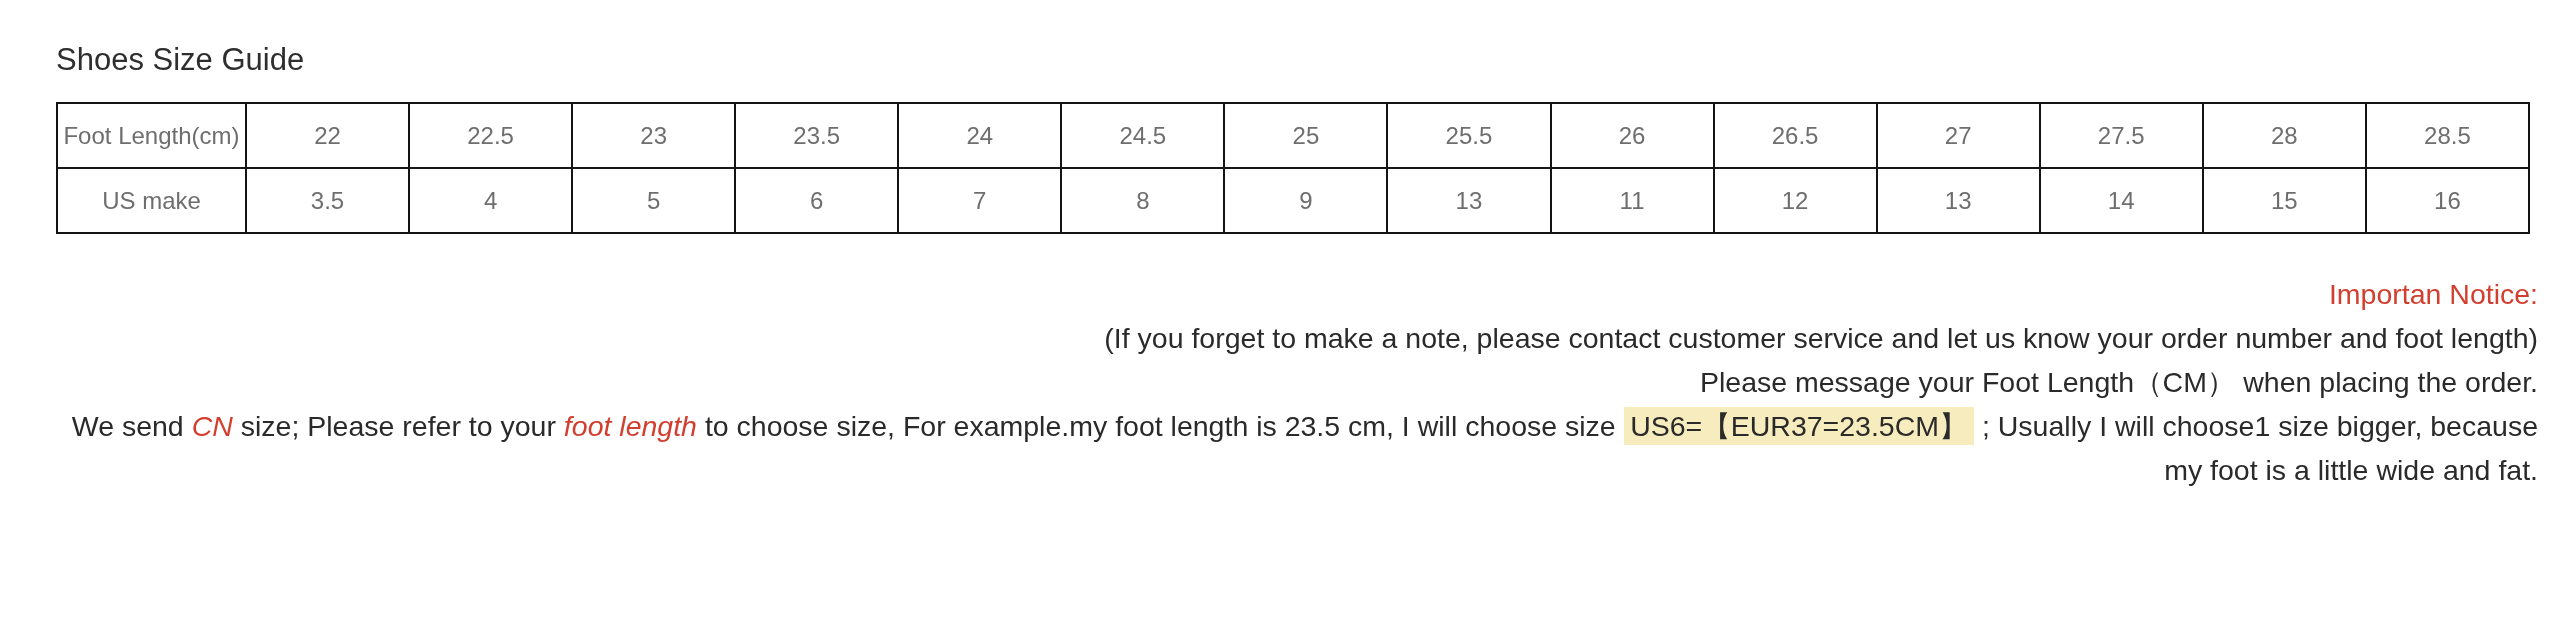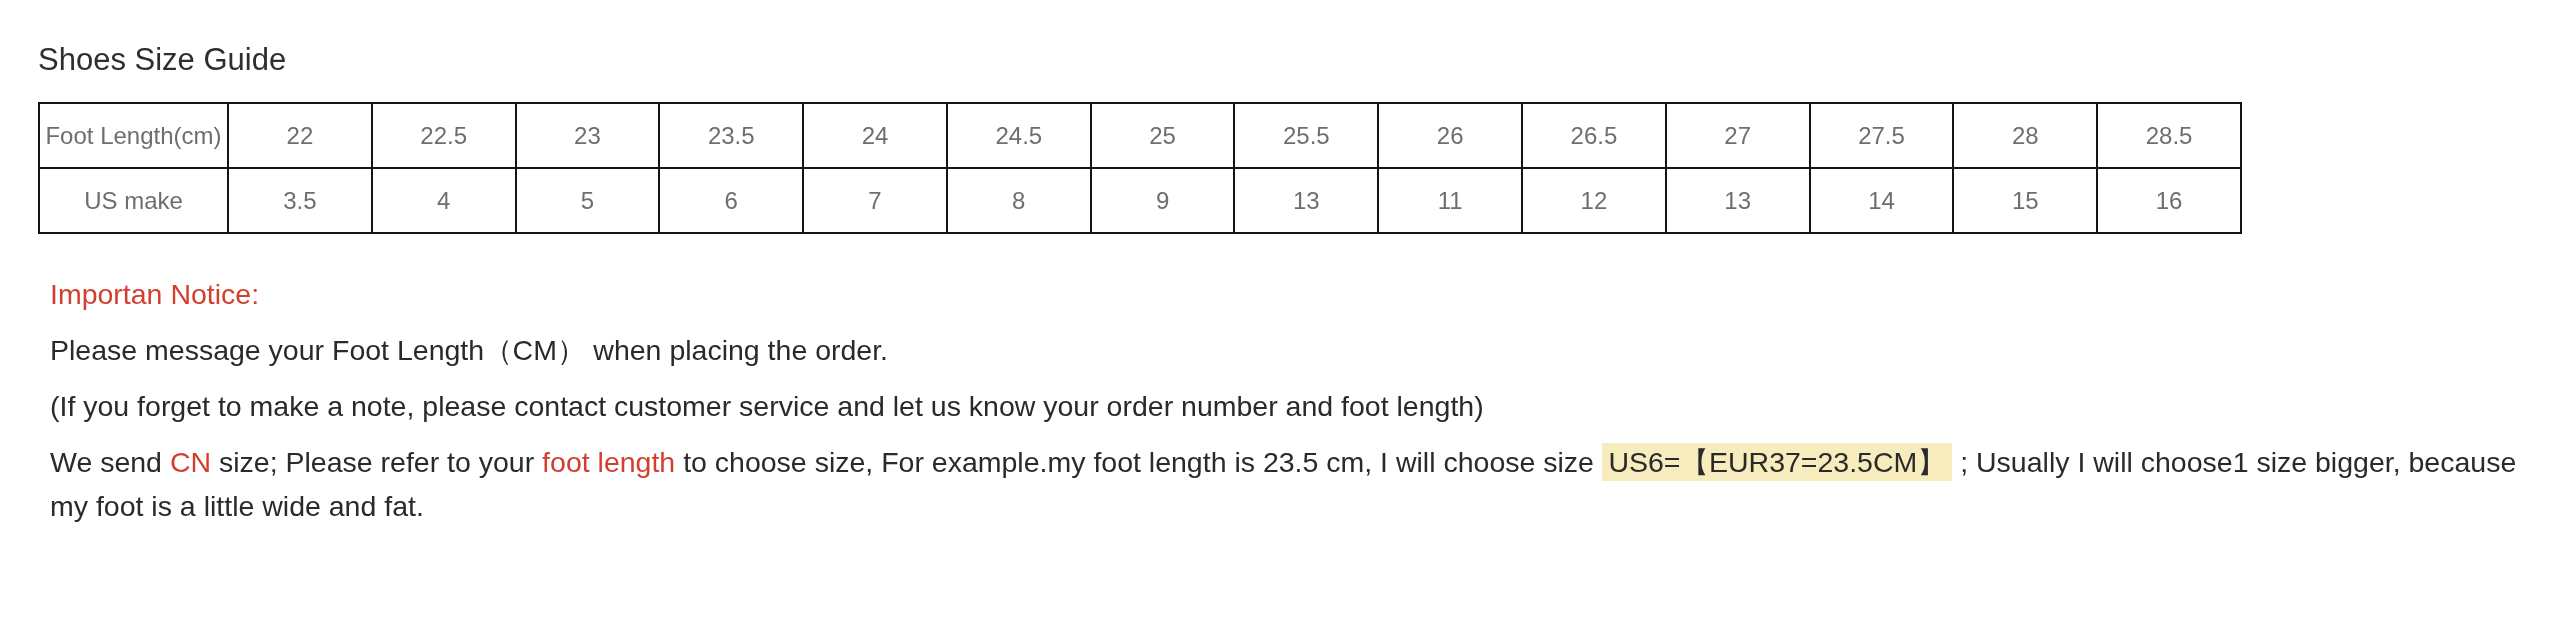--- a/index.html
+++ b/index.html
@@ -10,45 +10,45 @@
     --table_text:#6e6e6e;
     --border:#141414;
   }
   *{box-sizing:border-box;}
   html,body{margin:0;padding:0;background:#ffffff;}
   body{
     width:2576px;height:628px;overflow:hidden;
     font-family:"Liberation Sans","DejaVu Sans",sans-serif;
     -webkit-font-smoothing:antialiased;
   }
-  .page{padding:41px 38px 0 38px;}
+  .page{padding:41px 38px 0 56px;}
   .page-title{
     margin:0;font-size:31px;line-height:38px;
     font-weight:500;color:var(--title);
   }
   .size-table{
     border-collapse:collapse;table-layout:fixed;
-    width:2204px;margin-top:23px;
+    width:2474px;margin-top:23px;
     border:2.4px solid var(--border);
   }
   .size-table td{
     border:2.4px solid var(--border);
     height:65px;padding:0 4.9px;
     text-align:center;vertical-align:middle;
     font-size:24px;color:var(--table_text);
     overflow:hidden;white-space:nowrap;
   }
   .size-table td.row-label{width:189px;}
   .notice-block{margin-top:38px;}
   .notice-block p{
-    margin:12px;font-size:28.5px;line-height:44px;
-    color:var(--text);font-weight:400;
+    margin:0;font-size:28.5px;line-height:44px;
+    color:var(--text);font-weight:400;text-align:right;
   }
   p.red-heading{color:var(--red);}
-  span.red{color:var(--red);}
+  span.red{color:var(--red);font-style:italic;}
   span.hl{
     background:var(--highlight);
     padding:3.3px 6.5px;
   }
 </style>
 </head>
 <body>
 
 <div class="page">
 
@@ -88,19 +88,19 @@
           <td>13</td>
           <td>14</td>
           <td>15</td>
           <td>16</td>
         </tr>
       </tbody>
   </table>
 
   <div class="notice-block">
     <p class="red-heading">Importan Notice:</p>
+    <p>(If you forget to make a note, please contact customer service and let us know your order number and foot length)</p>
     <p>Please message your Foot Length（CM） when placing the order.</p>
-    <p>(If you forget to make a note, please contact customer service and let us know your order number and foot length)</p>
     <p><span>We send </span><span class="red">CN</span><span> size; Please refer to your </span><span class="red">foot length</span><span> to choose size, For example.my foot length is 23.5 cm, I will choose size </span><span class="hl">US6=【EUR37=23.5CM】</span><span> ; Usually I will choose1 size bigger, because</span><br><span>my foot is a little wide and fat.</span></p>
   </div>
 
 </div>
 
 
 </body></html>

